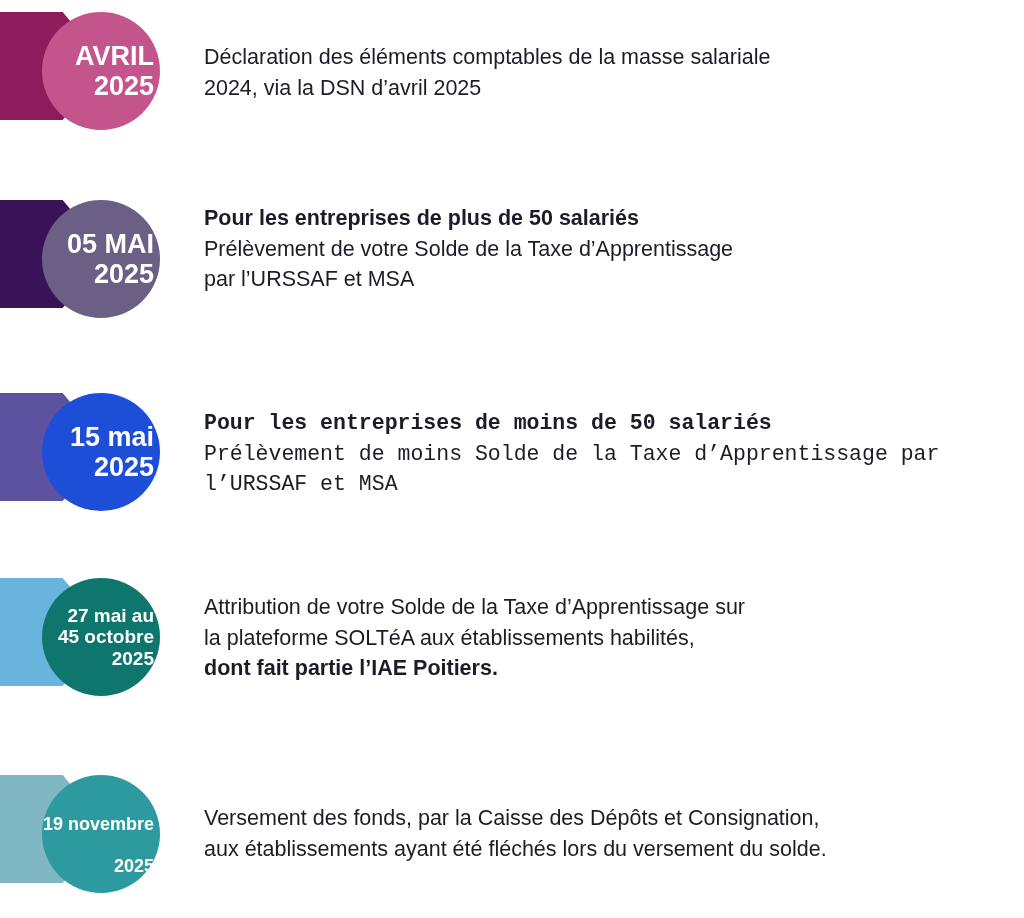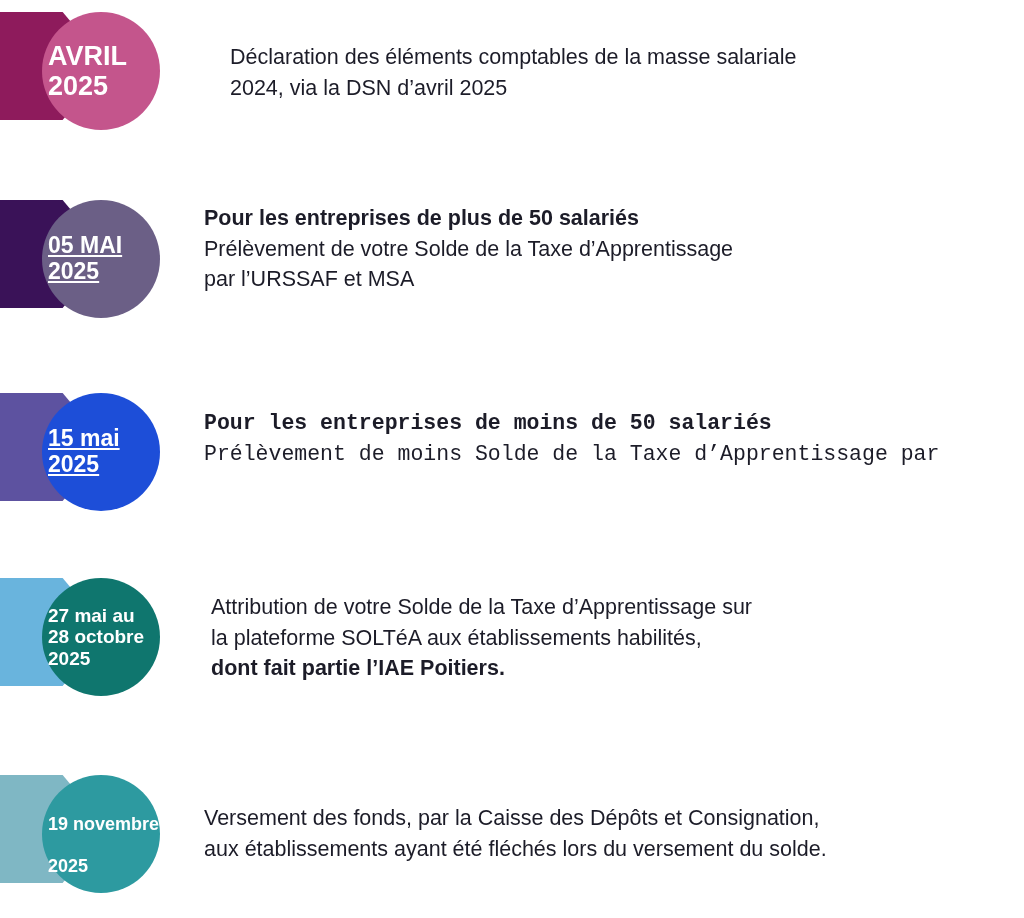--- a/index.html
+++ b/index.html
@@ -36,40 +36,39 @@
   }
   .badge {
     position: absolute;
     left: 42px;
     top: 0;
     width: 118px;
     height: 118px;
     border-radius: 50%;
     display: flex;
     flex-direction: column;
-    align-items: flex-start;
+    align-items: flex-end;
     justify-content: center;
     color: #ffffff;
     text-align: center;
     line-height: 1.12;
     box-sizing: border-box;
     padding: 0 6px;
   }
   .badge .line {
     display: block;
     white-space: nowrap;
   }
   .badge.size-lg .line {
     font-size: 27px;
     font-weight: bold;
   }
   .badge.size-md .line {
-    font-size: 23px;
+    font-size: 27px;
     font-weight: bold;
-    text-decoration: underline;
   }
   .badge.size-sm .line {
     font-size: 19px;
     font-weight: bold;
   }
   .badge.size-xs .line {
     font-size: 18px;
     font-weight: bold;
     margin-top: 22px;
   }
@@ -91,21 +90,21 @@
 </head>
 <body>
 
 <div class="timeline">
     <div class="step" style="top: 12px;">
       <div class="chevron" style="background: rgb(142, 27, 92);"></div>
       <div class="badge size-lg" style="background: rgb(196, 85, 140);">
         <span class="line">AVRIL</span>
         <span class="line">2025</span>
       </div>
-      <div class="content" style="top: 30px; margin-left: 26px;">
+      <div class="content" style="top: 30px;">
         <span class="para">Déclaration des éléments comptables de la masse salariale</span>
         <span class="para">2024, via la DSN d’avril 2025</span>
       </div>
     </div>
     <div class="step" style="top: 200px;">
       <div class="chevron" style="background: rgb(58, 18, 88);"></div>
       <div class="badge size-md" style="background: rgb(107, 95, 134);">
         <span class="line">05 MAI</span>
         <span class="line">2025</span>
       </div>
@@ -117,30 +116,31 @@
     </div>
     <div class="step" style="top: 393px;">
       <div class="chevron" style="background: rgb(93, 82, 160);"></div>
       <div class="badge size-md" style="background: #1d4ed8;">
         <span class="line">15 mai</span>
         <span class="line">2025</span>
       </div>
       <div class="content" style="top: 15px; font-family: Liberation Mono, monospace;">
         <span class="para bold">Pour les entreprises de moins de 50 salariés</span>
         <span class="para">Prélèvement de moins Solde de la Taxe d’Apprentissage par</span>
+        <span class="para">l’URSSAF et MSA</span>
       </div>
     </div>
     <div class="step" style="top: 578px;">
       <div class="chevron" style="background: rgb(105, 180, 221);"></div>
       <div class="badge size-sm" style="background: #0f766e;">
         <span class="line">27 mai au</span>
-        <span class="line">28 octobre</span>
+        <span class="line">45 octobre</span>
         <span class="line">2025</span>
       </div>
-      <div class="content" style="top: 14px; margin-left: 7px;">
+      <div class="content" style="top: 14px;">
         <span class="para">Attribution de votre Solde de la Taxe d’Apprentissage sur</span>
         <span class="para">la plateforme SOLTéA aux établissements habilités,</span>
         <span class="para bold">dont fait partie l’IAE Poitiers.</span>
       </div>
     </div>
     <div class="step" style="top: 775px;">
       <div class="chevron" style="background: rgb(127, 183, 196);"></div>
       <div class="badge size-xs" style="background: rgb(45, 154, 160);">
         <span class="line">19 novembre</span>
         <span class="line">2025</span>

